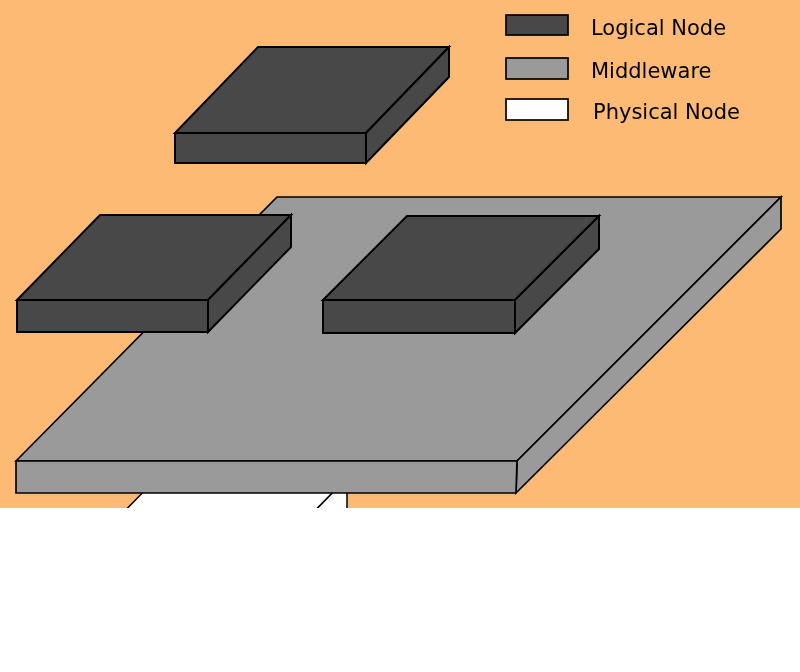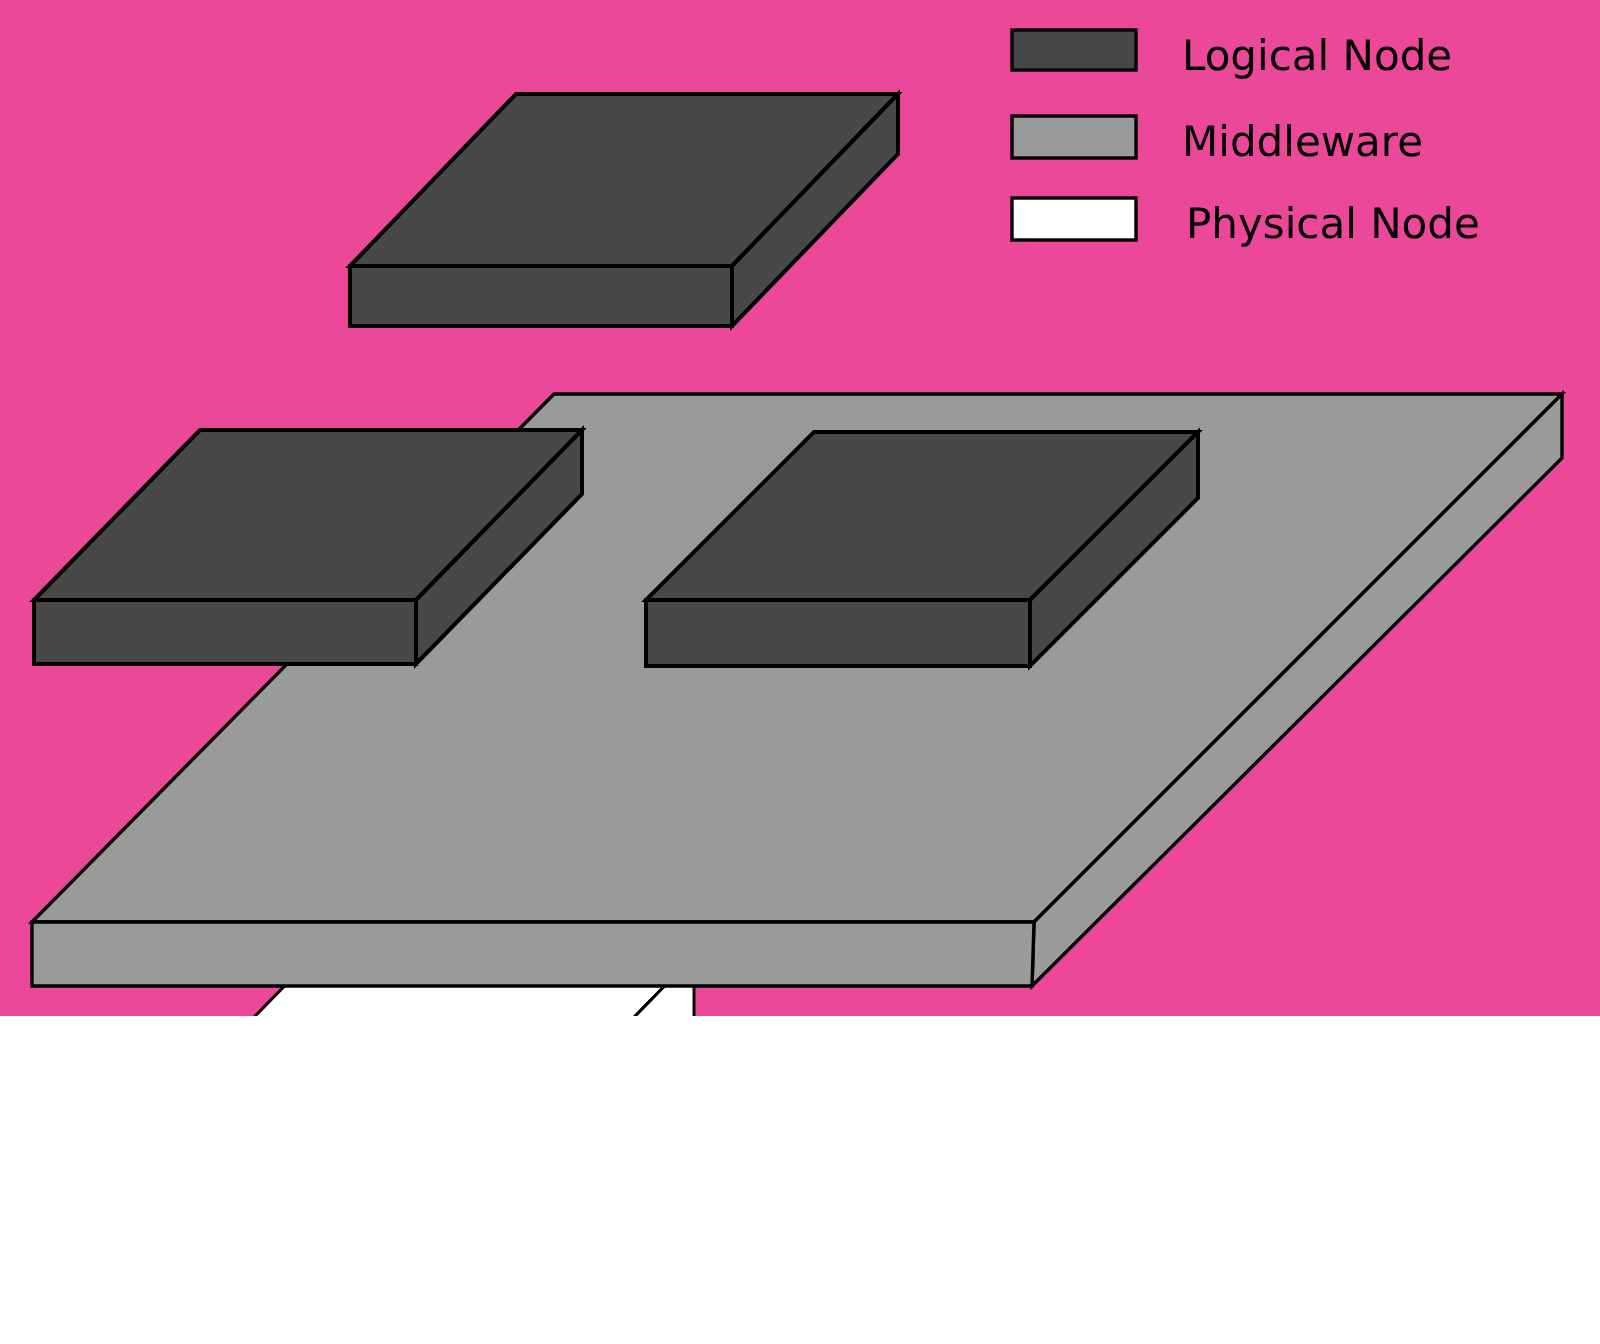--- a/index.html
+++ b/index.html
@@ -4,21 +4,21 @@
 <style>
   html, body {
     margin: 0;
     padding: 0;
     background: #ffffff;
   }
   .stage {
     position: relative;
     width: 800px;
     height: 508px;
-    background: #ec4899;
+    background: #fdba74;
     overflow: hidden;
   }
   svg { display: block; }
   .legend-label {
     font-family: "DejaVu Sans", "Liberation Sans", sans-serif;
     font-size: 21px;
     fill: #000000;
   }
   polygon { stroke-linejoin: miter; }
 </style>

